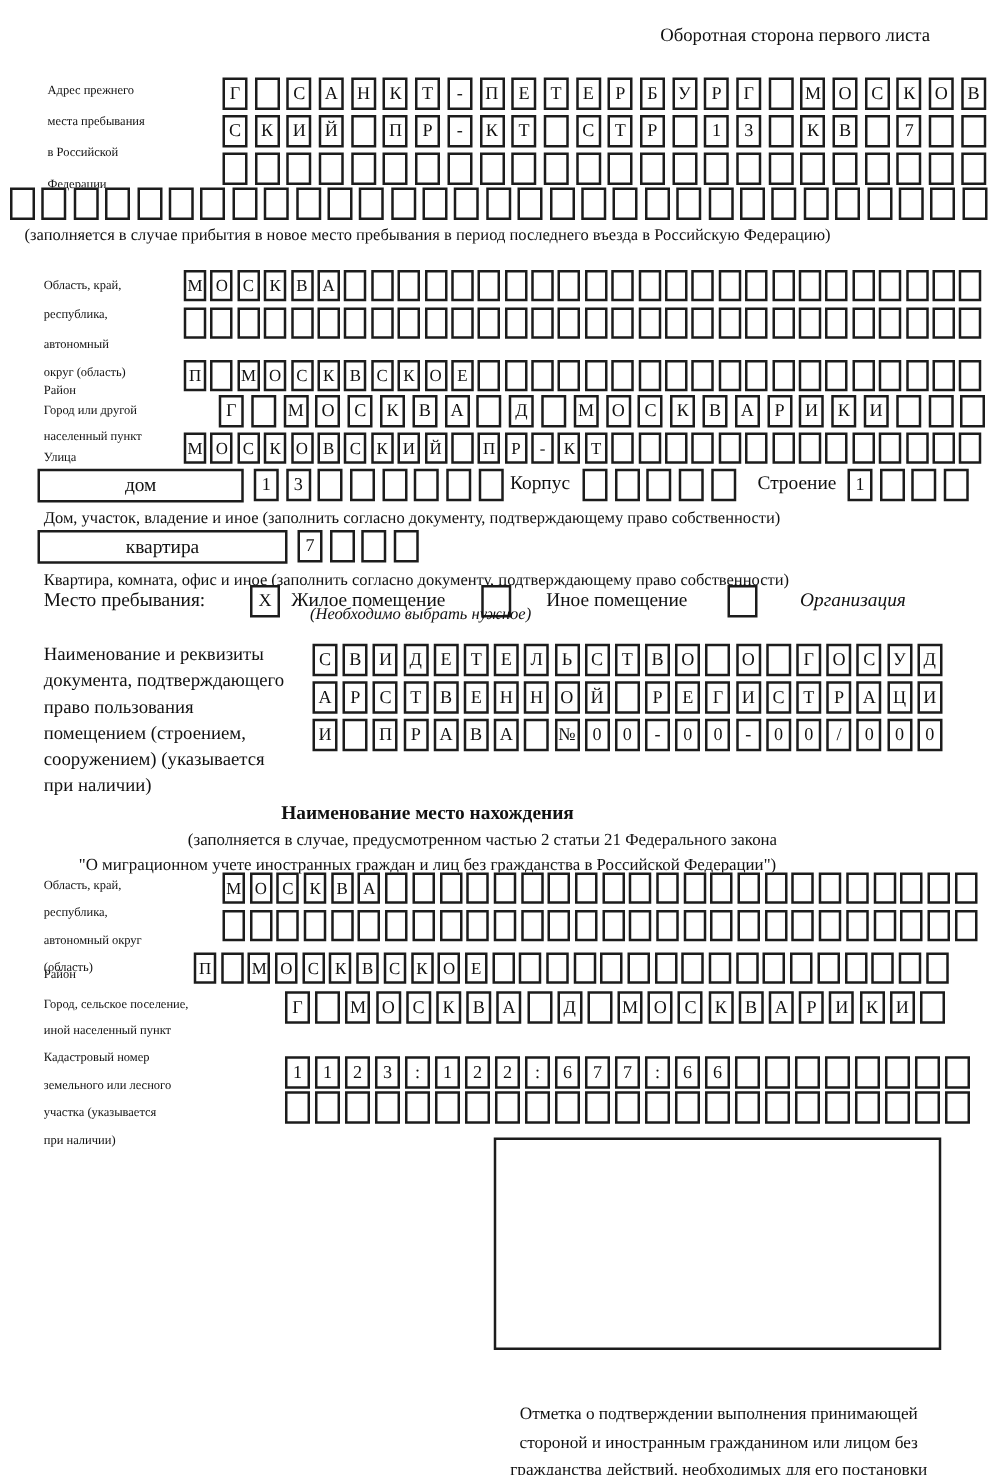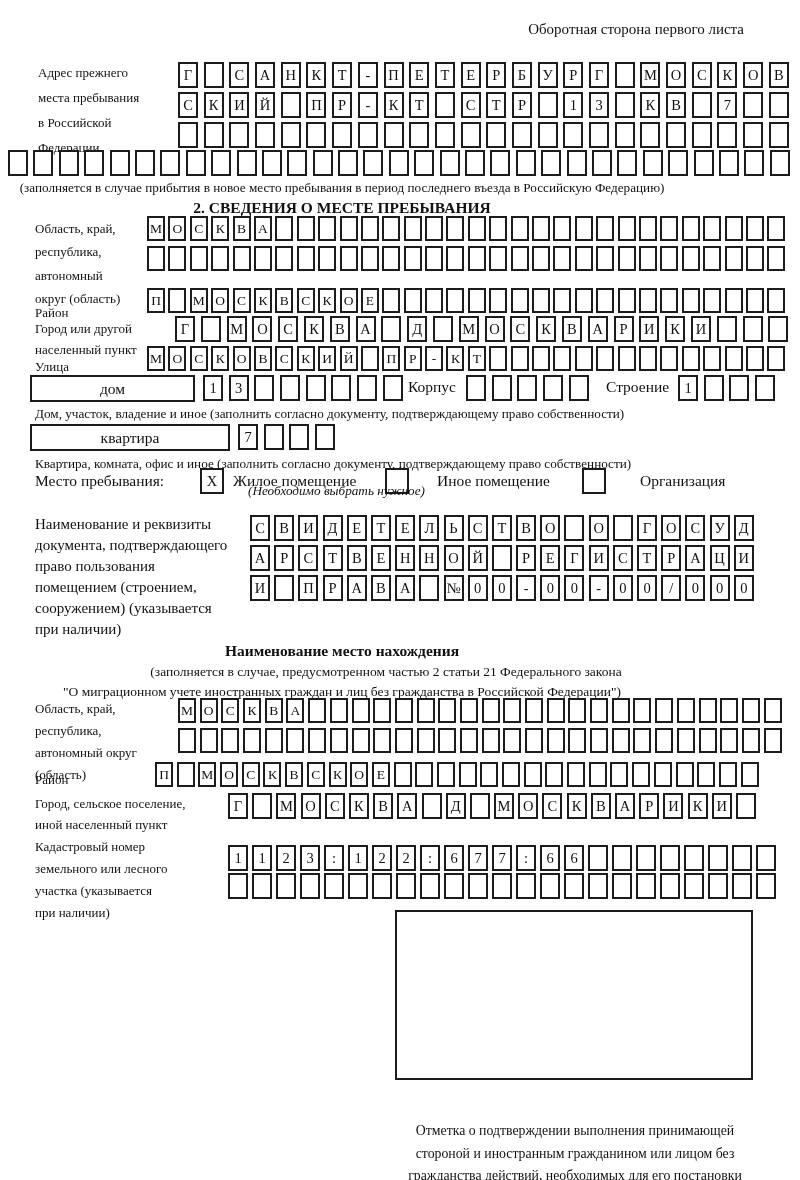--- a/index.html
+++ b/index.html
@@ -1,19 +1,19 @@
 <!DOCTYPE html>
 <html lang="ru"><head>
 <meta charset="utf-8">
 <style>
   html,body{margin:0;padding:0;background:#fff;}
   .page{position:relative;width:800px;height:1180px;background:#fff;overflow:hidden;
         font-family:"Liberation Serif",serif;color:#111;}
   .abs{position:absolute;}
-  .label{font-size:13px;line-height:24px;white-space:pre-line;}
+  .label{font-size:10px;line-height:24px;white-space:pre-line;}
   .note{font-size:13.2px;}
   .center{left:0;width:684px;text-align:center;}
   .title{font-weight:bold;font-size:15.5px;}
   .cellrow{position:absolute;display:flex;gap:5.7px;}
   .cell{flex:none;box-sizing:border-box;width:20px;height:26px;border:2px solid #1c1c1c;
         background:#fff;display:flex;align-items:center;justify-content:center;font-size:14.5px;}
   .row30{gap:3.4px;} .row30 .cell{width:18px;height:25px;font-size:13.5px;}
   .row28{gap:3.7px;} .row28 .cell{width:18px;height:25px;font-size:13.5px;}
   .row31{gap:5.4px;}
   .rowdoc{gap:4.2px;}
@@ -145,21 +145,20 @@
       <span class="cell"></span>
       <span class="cell"></span>
       <span class="cell"></span>
       <span class="cell"></span>
       <span class="cell"></span>
       <span class="cell"></span>
       <span class="cell"></span>
     </div>
   <div class="abs note center" style="top:180px;">(заполняется в случае прибытия в новое место пребывания в период последнего въезда в Российскую Федерацию)</div>
 
-  <div class="abs title center" style="top:199px;">2. СВЕДЕНИЯ О МЕСТЕ ПРЕБЫВАНИЯ</div>
 
   <div class="abs label" style="left:35px;top:217px;line-height:23.3px;">Область, край,
 республика,
 автономный
 округ (область)</div>
   <div class="cellrow row30" style="left:147px;top:216px;">
       <span class="cell">М</span>
       <span class="cell">О</span>
       <span class="cell">С</span>
       <span class="cell">К</span>
@@ -356,21 +355,21 @@
       <span class="cell"></span>
     </div>
   <div class="abs note" style="left:35px;top:456px;">Квартира, комната, офис и иное (заполнить согласно документу, подтверждающему право собственности)</div>
 
   <div class="cbl" style="left:35px;top:472px;">Место пребывания:</div>
   <div class="checkbox" style="left:200px;top:468px;">X</div>
   <div class="cbl" style="left:233px;top:472px;">Жилое помещение</div>
   <div class="checkbox" style="left:385px;top:468px;"></div>
   <div class="cbl" style="left:437px;top:472px;">Иное помещение</div>
   <div class="checkbox" style="left:582px;top:468px;"></div>
-  <div class="cbl" style="left:640px;top:472px;">Организация</div>
+  <div class="cbl" style="left:640px;top:472px;font-style:italic;">Организация</div>
   <div class="abs note" style="left:248px;top:483px;font-style:italic;">(Необходимо выбрать нужное)</div>
 
   <div class="abs label" style="left:35px;top:514px;line-height:21px;font-size:15px;">Наименование и реквизиты
 документа, подтверждающего
 право пользования
 помещением (строением,
 сооружением) (указывается
 при наличии)</div>
   <div class="cellrow rowdoc" style="left:250px;top:515px;">
       <span class="cell">С</span>

